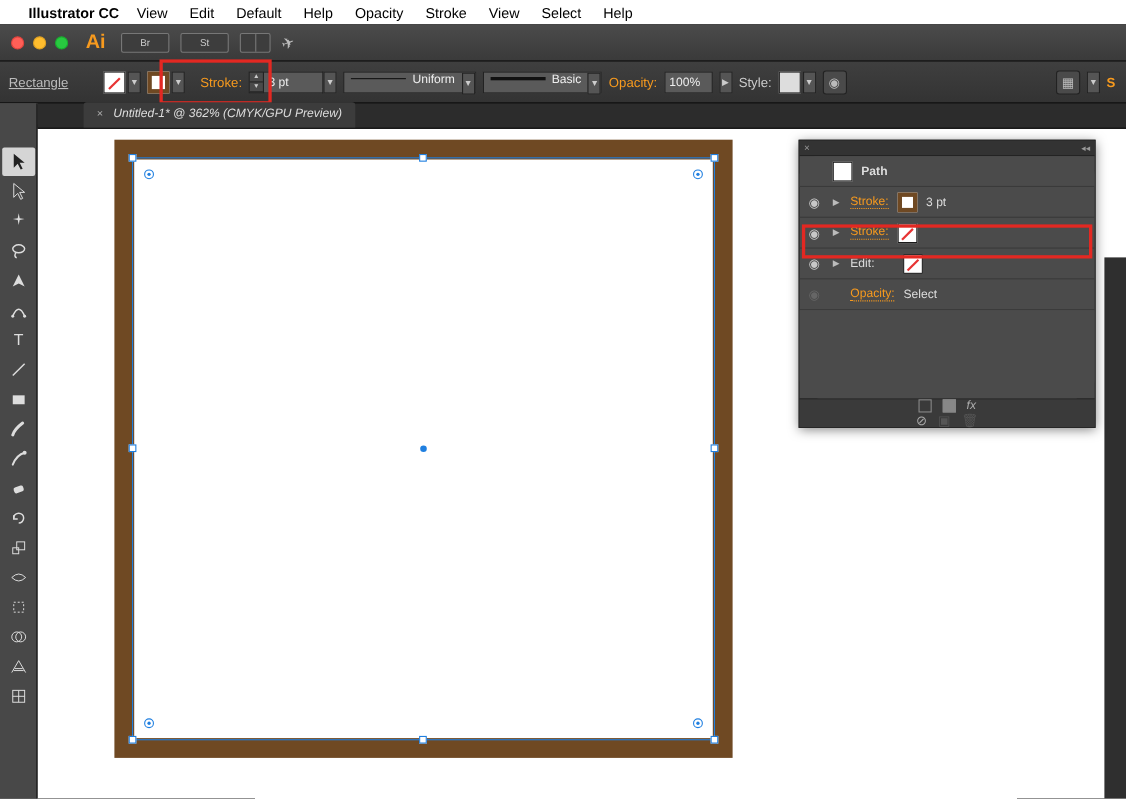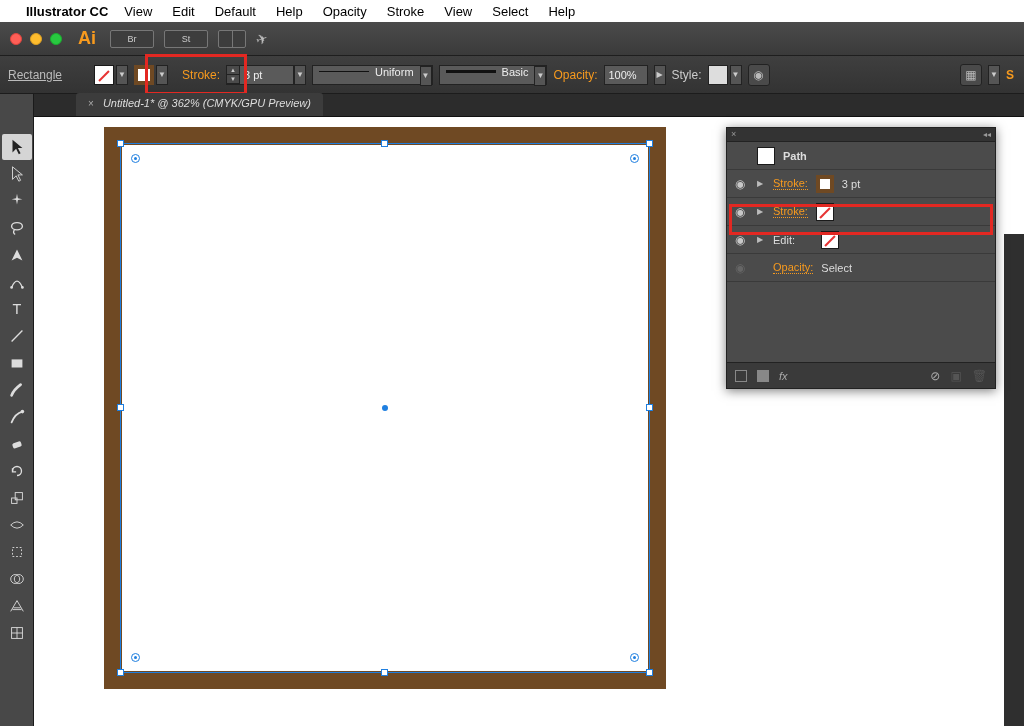--- a/index.html
+++ b/index.html
@@ -99,21 +99,21 @@
   .tri { width:8px; font-size:8px; color:#bbb; }
   .p-label { color:#f79a1e; border-bottom:1px dotted #f79a1e; }
   .p-label.plain { color:#ddd; border:none; }
   .mini-swatch { width:18px; height:18px; border:1px solid #1a1a1a; background:#fff; position:relative; }
   .mini-swatch.brown { border:4px solid #6f4923; }
   .mini-swatch.none::after { content:""; position:absolute; left:1px; right:1px; top:50%; height:2px; background:#e73333; transform:rotate(-45deg);}
   .mini-swatch.white { background:#fff; }
   .p-value { color:#ddd; }
   .red-box.two { left:2px; top:62px; width:264px; height:31px; }
   .panel-spacer { height:80px; background:#4b4b4b; }
-  .panel-footer { height:26px; background:#3a3a3a; border-top:1px solid #222; display:flex; align-items:center; padding:0 8px; justify-content:space-between;}
+  .panel-footer { height:26px; background:#3a3a3a; border-top:1px solid #222; display:flex; align-items:center; padding:0 8px; justify-content:space-between;flex-direction:column;}
   .pf-left, .pf-right { display:flex; gap:10px; color:#aaa; font-size:12px; align-items:center;}
   .pf-left .sq { width:12px; height:12px; border:1px solid #888; }
   .pf-left .sq.fill { background:#888; border:1px solid #888;}
   .fx { font-style:italic; font-size:11px; }
   .dim { color:#555; }
 
   
   .right-stub { position:absolute; right:0; top:117px; bottom:0; width:20px; background:#2f2f2f; }
 
 </style>

